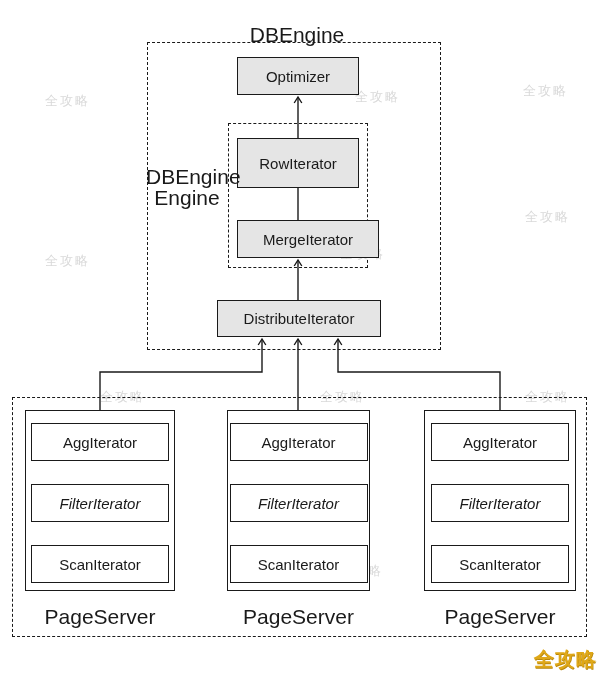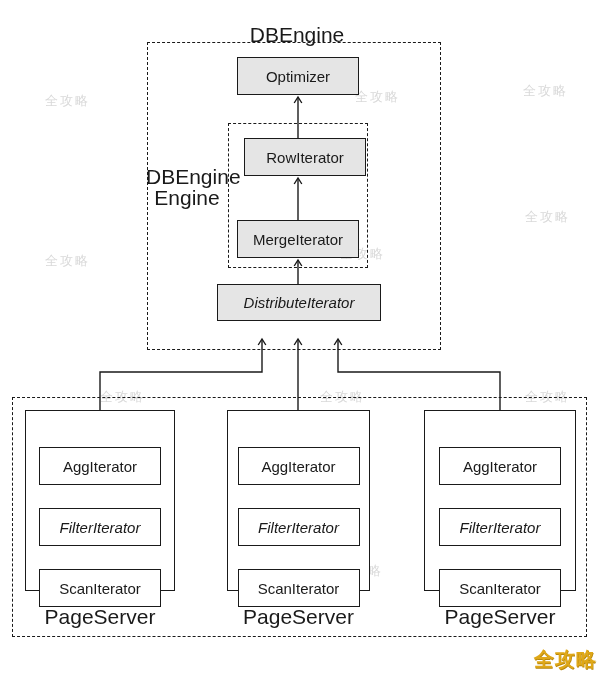--- a/index.html
+++ b/index.html
@@ -53,50 +53,49 @@
     border: 1.5px solid #1a1a1a;
     background: #e5e5e5;
     display: flex;
     align-items: center;
     justify-content: center;
     font-size: 15px;
     z-index: 3;
     white-space: nowrap;
   }
   .optimizer   { left: 237px; top: 57px;  width: 122px; height: 38px; }
-  .rowiter     { left: 244px; top: 138px; width: 122px; height: 38px; }
-  .mergeiter   { left: 237px; top: 220px; width: 122px; height: 38px; }
-  .distiter    { left: 217px; top: 284px; width: 164px; height: 37px; font-style: italic; }
+  .rowiter     { left: 237px; top: 138px; width: 122px; height: 50px; }
+  .mergeiter   { left: 237px; top: 220px; width: 142px; height: 38px; }
+  .distiter    { left: 217px; top: 300px; width: 164px; height: 37px; }
 
   .server {
     position: absolute;
     border: 1.5px solid #1a1a1a;
     background: #ffffff;
     z-index: 3;
     top: 410px;
     height: 181px;
   }
   .server-1 { left: 25px;  width: 150px; }
   .server-2 { left: 227px; width: 143px; }
   .server-3 { left: 424px; width: 152px; }
 
   .inner {
     position: absolute;
     left: 50%;
     transform: translateX(-50%);
-    width: 122px;
+    width: 138px;
     height: 38px;
     border: 1.5px solid #1a1a1a;
     background: #ffffff;
     display: flex;
     align-items: center;
     justify-content: center;
     font-size: 15px;
     white-space: nowrap;
-    margin-top: 24px;
   }
   .inner-agg    { top: 12px; }
   .inner-filter { top: 73px; font-style: italic; }
   .inner-scan   { top: 134px; text-align: right; }
 
   
   .lbl {
     position: absolute;
     font-size: 21px;
     text-align: center;

